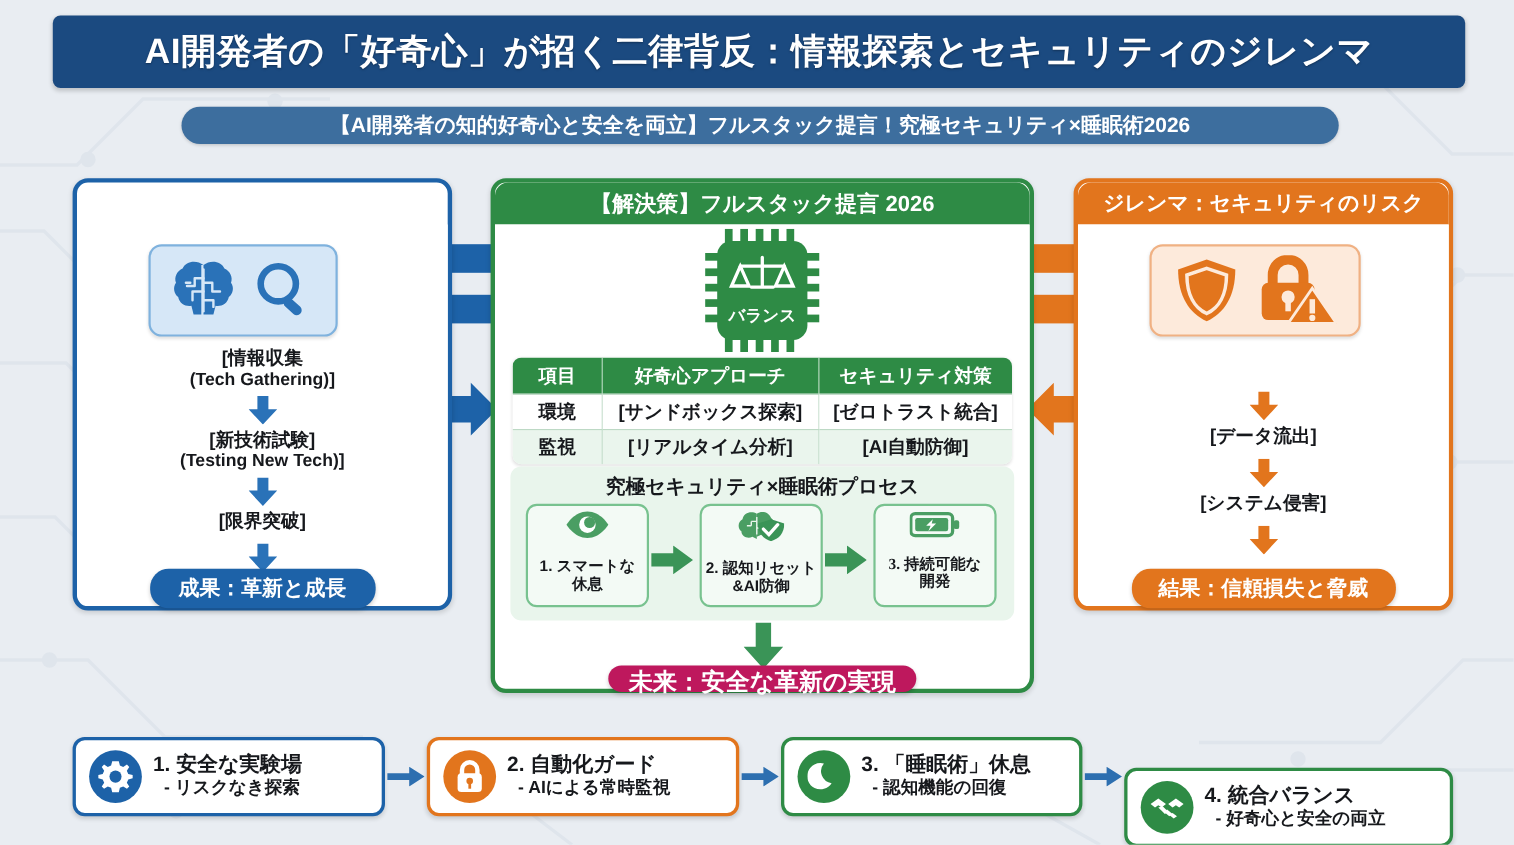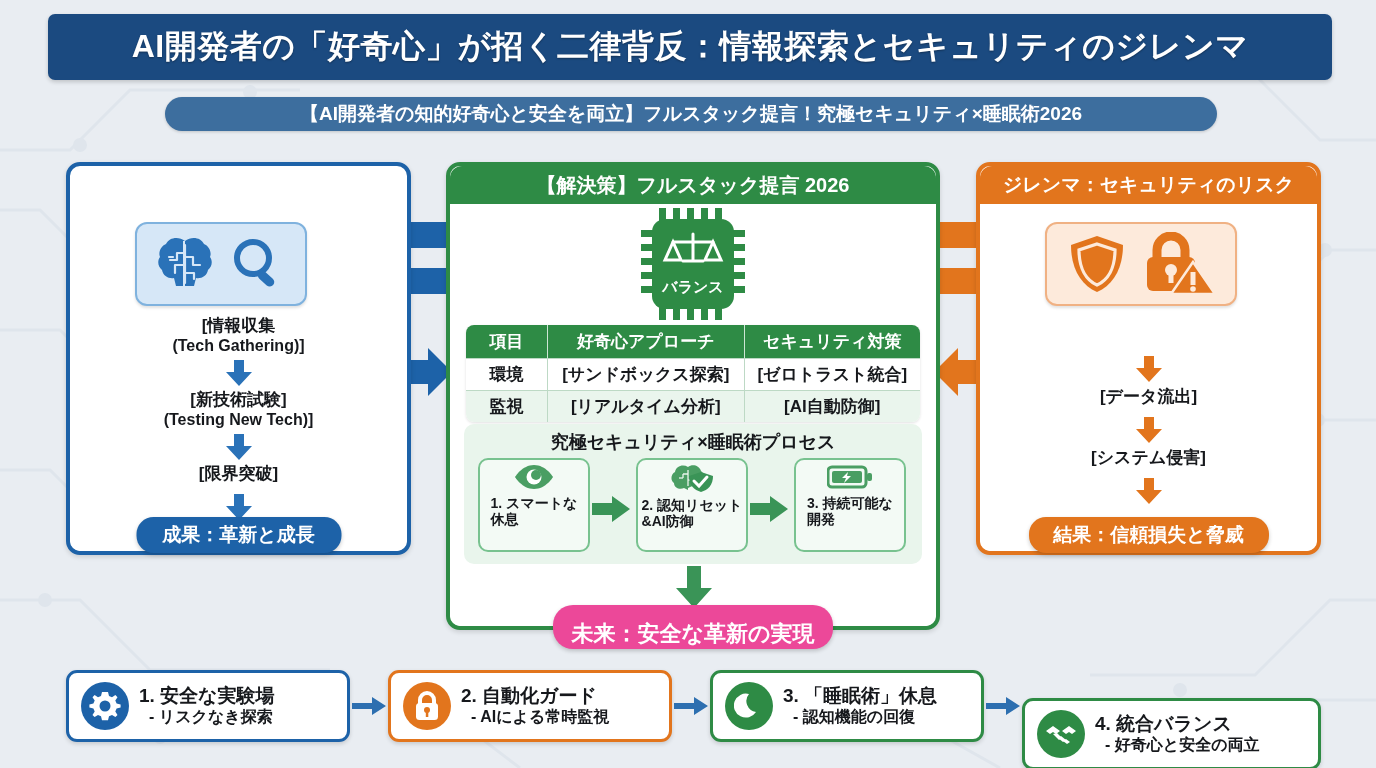--- a/index.html
+++ b/index.html
@@ -74,22 +74,22 @@
   
   .pill{ position:absolute; left:50%; transform:translateX(-50%);
     border-radius:17px; display:flex; align-items:center; justify-content:center;
     box-shadow:0 2px 4px rgba(0,0,0,.2); }
   .pill span{ color:#fff; font-weight:bold; }
   #left-pill{ bottom:-2px; width:205px; height:36px; background:#1d62a8; }
   #left-pill span{ font-size:19px; }
   #right-pill{ bottom:-2px; width:240px; height:36px; background:#e2751d; }
   #right-pill span{ font-size:19px; }
   #future-pill{ left:693px; top:605px; transform:translateX(-50%);
-    width:280px; height:44px; background:#ec4899; border-radius:20px;
-    position:absolute; display:flex; align-items:flex-end; justify-content:center;
+    width:280px; height:24px; background:#be185d; border-radius:20px;
+    position:absolute; display:flex; align-items:flex-start; justify-content:center;
     box-shadow:0 2px 4px rgba(0,0,0,.2); }
   #future-pill span{ color:#fff; font-size:22px; font-weight:bold; }
 
   
   #ctable{ position:absolute; left:466px; top:325px; width:454px; }
   #ctable table{ border-collapse:separate; border-spacing:0; width:100%;
     border-radius:8px; overflow:hidden; box-shadow:0 1px 3px rgba(0,0,0,.12); }
   #ctable th{ background:#2e8b45; color:#fff; font-size:17px; font-weight:bold;
     padding:5px 2px; border-right:1px solid #cde6d4; }
   #ctable th:last-child{ border-right:none; }
@@ -103,22 +103,22 @@
   
   #proc{ position:absolute; left:464px; top:424px; width:458px; height:140px;
     background:#e9f5ec; border-radius:10px; }
   #proc-title{ position:absolute; left:0; right:0; top:6px; text-align:center;
     font-size:18px; font-weight:bold; color:#16181c; }
   .proc-card{ position:absolute; top:34px; width:112px; height:94px;
     background:#f3faf5; border:2px solid #78c28f; border-radius:10px;
     display:flex; flex-direction:column; align-items:center; justify-content:flex-start;
     padding-top:4px; }
   .proc-card .lbl{ font-size:14px; font-weight:bold; color:#16181c;
-    line-height:1.15; margin-top:5px; }
-  #pc1{ left:14px; } #pc2{ left:172px; } #pc3{ left:330px; }
+    text-align:center; line-height:1.15; margin-top:16px; }
+  #pc1{ left:14px; } #pc2{ left:172px; } #pc3{ left:330px;font-family:Liberation Serif, serif; }
   .proc-arrow{ position:absolute; top:72px; }
   #pa1{ left:128px; } #pa2{ left:286px; }
 
   
   .bcard{ position:absolute; top:670px; height:72px; background:#fff;
     border-radius:11px; display:flex; align-items:center; gap:10px;
     padding:0 12px; box-shadow:0 2px 4px rgba(0,0,0,.15); }
   .bcard .circ{ width:48px; height:48px; border-radius:50%; flex:0 0 48px;
     display:flex; align-items:center; justify-content:center; }
   .bcard .txt{ display:flex; flex-direction:column; }

